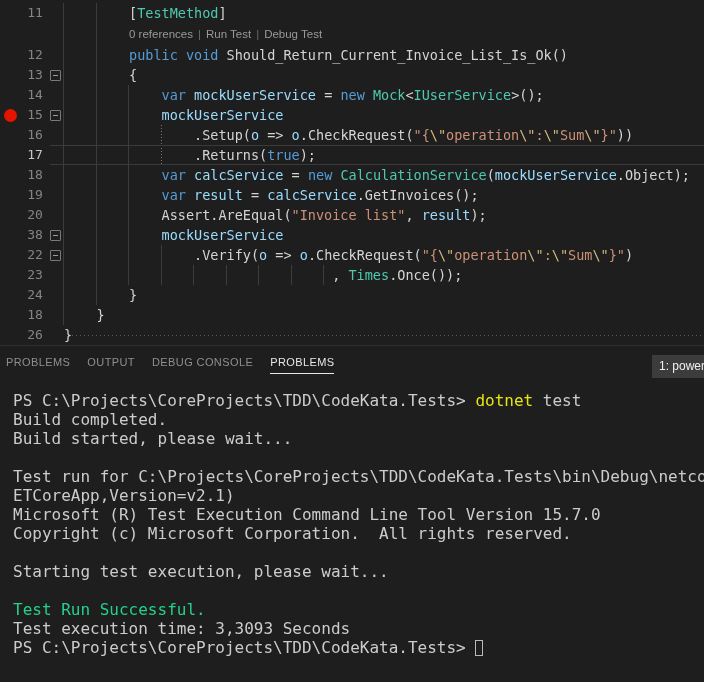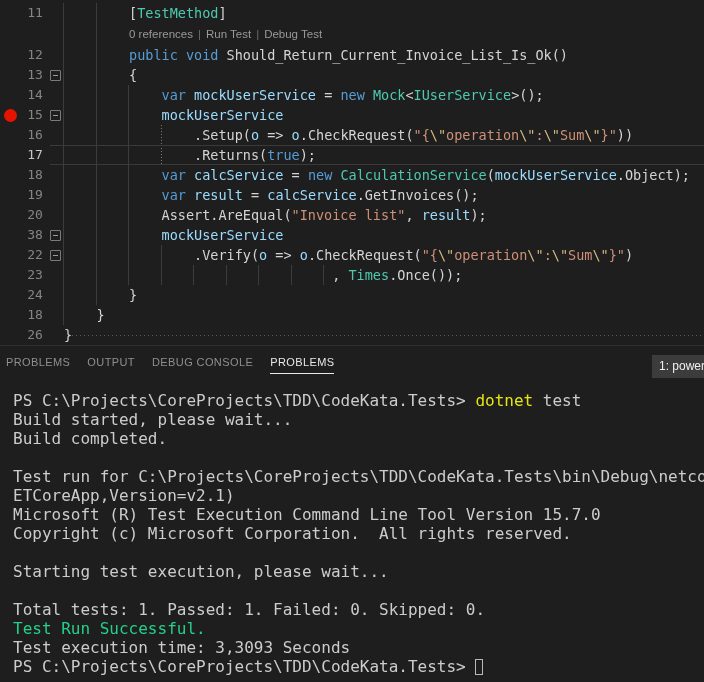--- a/index.html
+++ b/index.html
@@ -77,28 +77,27 @@
 <div class="panel">
   <div class="tabbar">
       <div class="ptab">PROBLEMS</div>
       <div class="ptab">OUTPUT</div>
       <div class="ptab">DEBUG CONSOLE</div>
       <div class="ptab active">PROBLEMS</div>
     </div>
   <div class="term-select">1: powers</div>
   <div class="term">
       <div class="trow"><span class="c-tfg">PS C:\Projects\CoreProjects\TDD\CodeKata.Tests&gt; </span><span class="c-yellow">dotnet</span><span class="c-tfg"> test</span></div>
+      <div class="trow"><span class="c-tfg">Build completed.</span></div>
       <div class="trow"><span class="c-tfg">Build started, please wait...</span></div>
-      <div class="trow"><span class="c-tfg">Build completed.</span></div>
       <div class="trow"></div>
       <div class="trow"><span class="c-tfg">Test run for C:\Projects\CoreProjects\TDD\CodeKata.Tests\bin\Debug\netcoreapp</span></div>
       <div class="trow"><span class="c-tfg">ETCoreApp,Version=v2.1)</span></div>
       <div class="trow"><span class="c-tfg">Microsoft (R) Test Execution Command Line Tool Version 15.7.0</span></div>
       <div class="trow"><span class="c-tfg">Copyright (c) Microsoft Corporation.  All rights reserved.</span></div>
       <div class="trow"></div>
       <div class="trow"><span class="c-tfg">Starting test execution, please wait...</span></div>
       <div class="trow"></div>
-      <div class="trow"><span class="c-tfg">Total tests: 1. Passed: 1. Failed: 0. Skipped: 0.</span></div>
       <div class="trow"><span class="c-green">Test Run Successful.</span></div>
       <div class="trow"><span class="c-tfg">Test execution time: 3,3093 Seconds</span></div>
       <div class="trow"><span class="c-tfg">PS C:\Projects\CoreProjects\TDD\CodeKata.Tests&gt; </span><span class="cursor"></span></div>
     </div>
 </div>
 
 </body></html>

